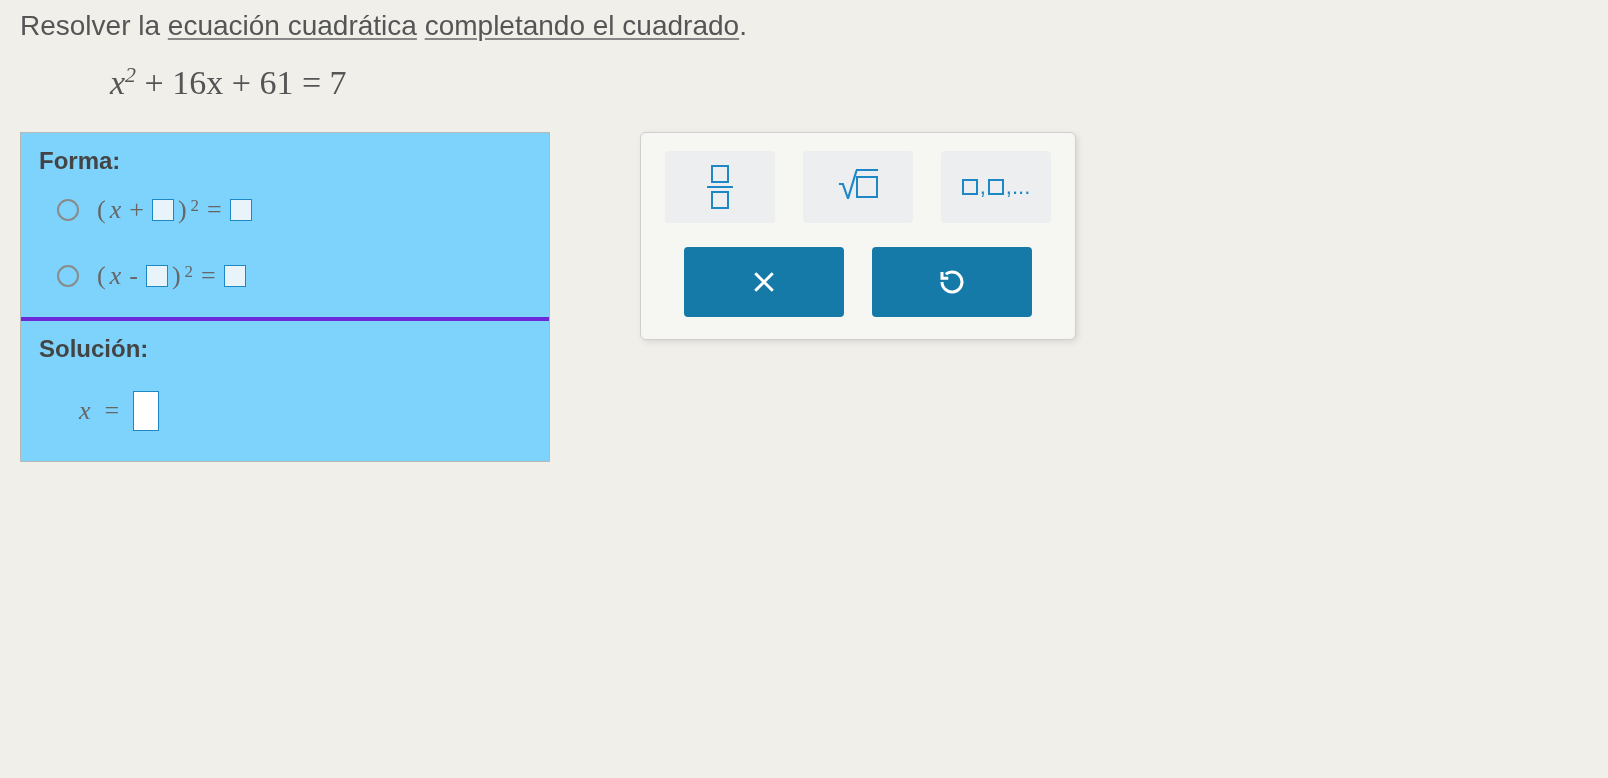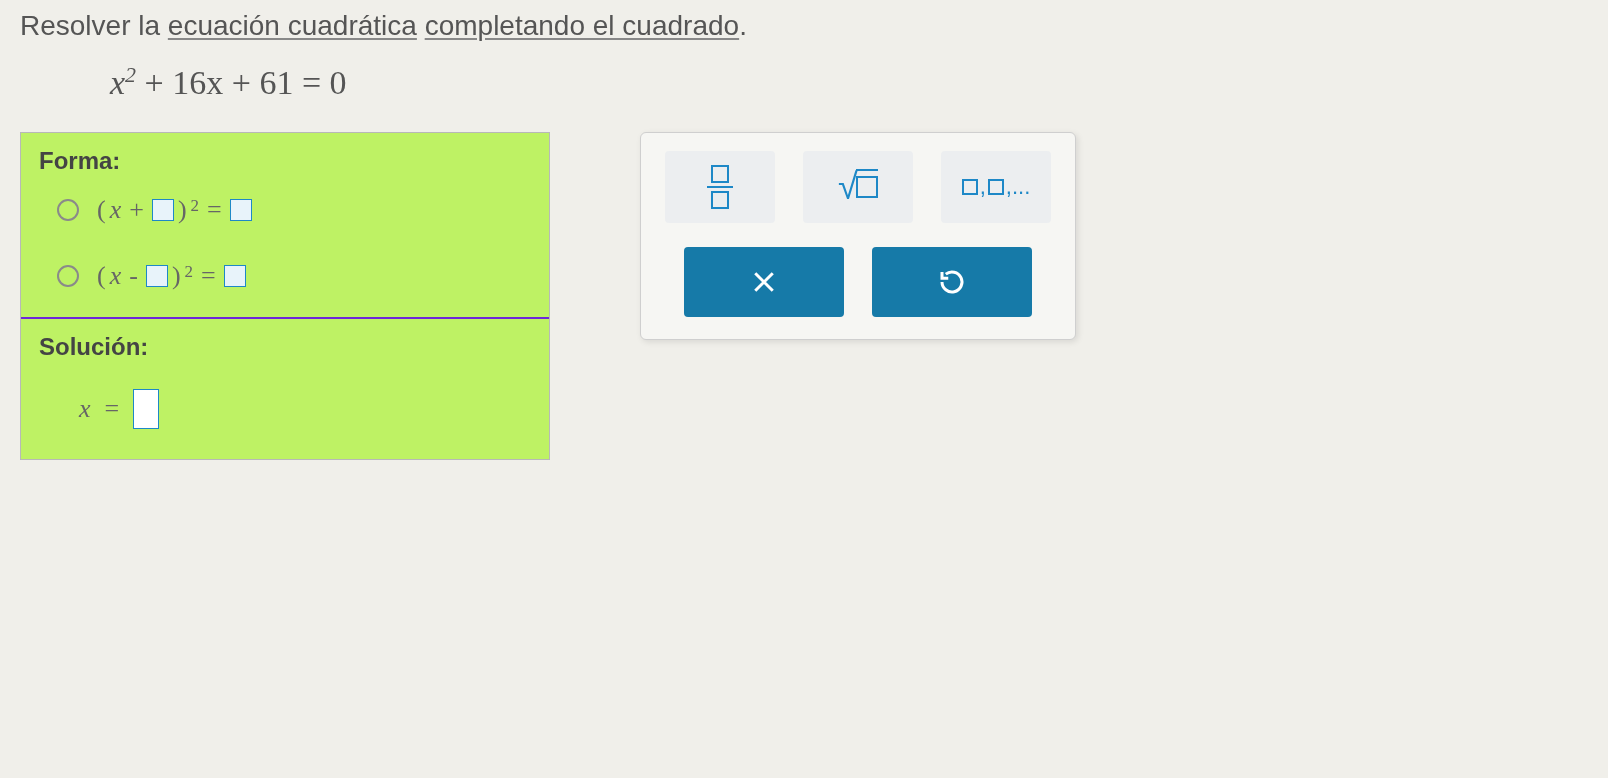--- a/index.html
+++ b/index.html
@@ -36,21 +36,21 @@
   }
   .instr {
     font-size: 28px;
     color: #555;
     line-height: 1.4;
     margin-bottom: 30px;
   }
   .row { display: flex; gap: 90px; align-items: flex-start; }
   .form-panel {
     border: 1px solid #b8b8b8;
-    background: #bef264;
+    background: #7dd3fc;
     width: 530px;
   }
   .form-header {
     font-weight: bold;
     font-size: 24px;
     color: #444;
     padding: 14px 18px 10px;
   }
   .opt {
     display: flex;
@@ -74,21 +74,21 @@
   .op { font-style: normal; padding: 0 4px; }
   .box-sm {
     width: 22px; height: 22px;
     border: 1px solid #1e88c7;
     background: #e8f3fa;
     display: inline-block;
     vertical-align: middle;
   }
   .sq { font-size: 17px; vertical-align: top; position: relative; top: -4px; font-style: normal; }
   .sol-section {
-    border-top: 2px solid #6d28d9;
+    border-top: 4px solid #6d28d9;
     padding: 14px 18px 30px;
   }
   .sol-header {
     font-weight: bold;
     font-size: 24px;
     color: #444;
     margin-bottom: 28px;
   }
   .sol-eq {
     font-family: 'Times New Roman', Times, serif;
@@ -178,21 +178,21 @@
   .act-btn svg { width: 30px; height: 30px; stroke: #fff; fill: none; stroke-width: 2.4; }
 </style>
 </head>
 <body>
 
 <div class="prompt-line">
   <span>Resolver la </span><span class="under">ecuación cuadrática</span><span> </span><span class="under">completando el cuadrado</span><span>.</span>
 </div>
 
 <div class="equation">
-  <span class="xvar">x</span><span class="sup">2</span><span class="num"> + 16x + 61 = 0</span>
+  <span class="xvar">x</span><span class="sup">2</span><span class="num"> + 16x + 61 = 7</span>
 </div>
 
 <div class="instr">
 </div>
 
 <div class="row">
   <div class="form-panel">
     <div class="form-header">Forma:</div>
 
     <div class="opt">

